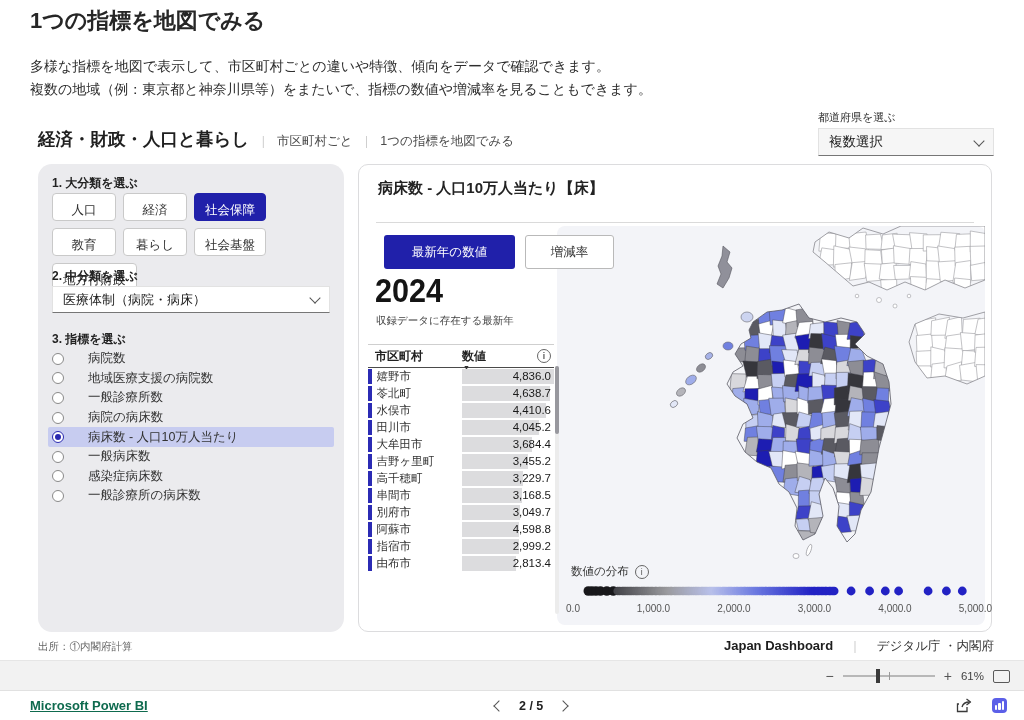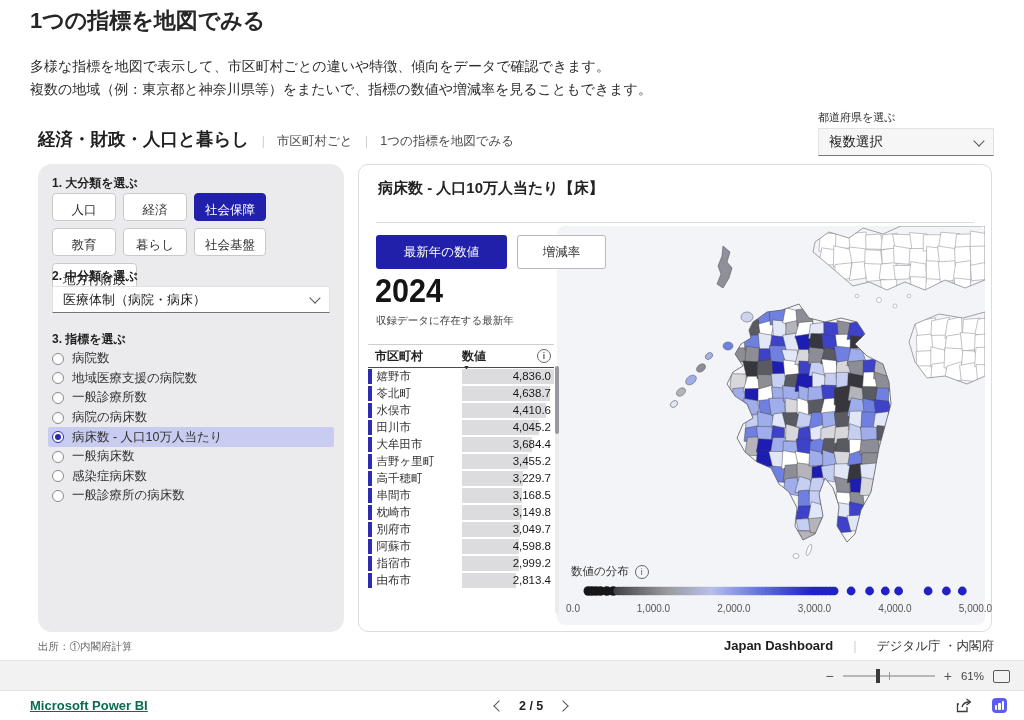--- a/index.html
+++ b/index.html
@@ -34,30 +34,30 @@
            font-size:12.5px;color:#333;font-family:inherit;padding:8px 10px;box-sizing:border-box;cursor:pointer;}
   .cat-btn.sel{background:#2020aa;border-color:#2020aa;color:#fff;}
   #subcat-dd{left:14px;top:122px;width:278px;height:27px;font-size:13px;color:#1a1a1a;position:absolute;}
   #ind-list{position:absolute;left:10px;top:185px;width:286px;}
   .ind-item{display:flex;align-items:center;height:19.6px;padding-left:4px;border-radius:2px;cursor:pointer;}
   .ind-item.sel{background:#c7ccf0;}
   .radio{width:10px;height:10px;border:1px solid #8a8a8a;border-radius:50%;background:#fff;flex:0 0 auto;
          display:flex;align-items:center;justify-content:center;}
   .ind-item.sel .radio{border-color:#2a2ab0;}
   .radio .dot{width:6px;height:6px;border-radius:50%;background:#2a2ab0;}
-  .ind-label{font-size:12.5px;color:#333;margin-left:8px;white-space:nowrap;}
+  .ind-label{font-size:12.5px;color:#333;margin-left:24px;white-space:nowrap;}
 
   
   #main-panel{left:358px;top:164px;width:634px;height:468px;background:#fff;border:1px solid #dcdcde;
               border-radius:10px;box-sizing:border-box;}
   #map-zone{position:absolute;left:198px;top:61px;width:428px;height:399px;background:#f3f4f8;border-radius:8px;}
   #main-title{position:absolute;left:19px;top:14px;font-size:15px;font-weight:bold;color:#222;}
   #main-divider{position:absolute;left:17px;top:57px;width:598px;height:1px;background:#dadada;}
   .toggle{position:absolute;top:70px;height:34px;border-radius:3px;font-size:12.5px;font-family:inherit;
-          display:flex;align-items:center;justify-content:center;cursor:pointer;box-sizing:border-box;}
+          display:flex;align-items:center;justify-content:center;cursor:pointer;box-sizing:border-box;margin-left:8px;}
   #toggle-latest{left:17px;width:131px;background:#2020aa;color:#fff;border:none;}
   #toggle-rate{left:158px;width:89px;background:#fff;color:#333;border:1px solid #b9b9b9;}
   #year-big{position:absolute;left:16px;top:106px;font-size:34px;font-weight:bold;color:#141414;
             transform:scaleX(.9);transform-origin:left;}
   #year-caption{position:absolute;left:17px;top:149px;font-size:10.5px;color:#444;}
 
   
   #muni-table{position:absolute;left:9px;top:179px;width:186px;height:278px;overflow:hidden;}
   #muni-head{display:flex;align-items:center;height:22px;border-top:1px solid #cfcfcf;border-bottom:1px solid #4a4a4a;}
   #muni-head .c1{flex:1;font-size:12px;font-weight:bold;color:#222;padding-left:7px;}
@@ -266,28 +266,20 @@
               <span class="bar" style="width: 66.8%;"></span>
               <span class="vn">3,229.7</span>
             </span>
           </div>
           <div class="mrow">
             <span class="acc"></span>
             <span class="nm">串間市</span>
             <span class="vc">
               <span class="bar" style="width: 65.5%;"></span>
               <span class="vn">3,168.5</span>
-            </span>
-          </div>
-          <div class="mrow">
-            <span class="acc"></span>
-            <span class="nm">枕崎市</span>
-            <span class="vc">
-              <span class="bar" style="width: 65.1%;"></span>
-              <span class="vn">3,149.8</span>
             </span>
           </div>
           <div class="mrow">
             <span class="acc"></span>
             <span class="nm">別府市</span>
             <span class="vc">
               <span class="bar" style="width: 63.1%;"></span>
               <span class="vn">3,049.7</span>
             </span>
           </div>

